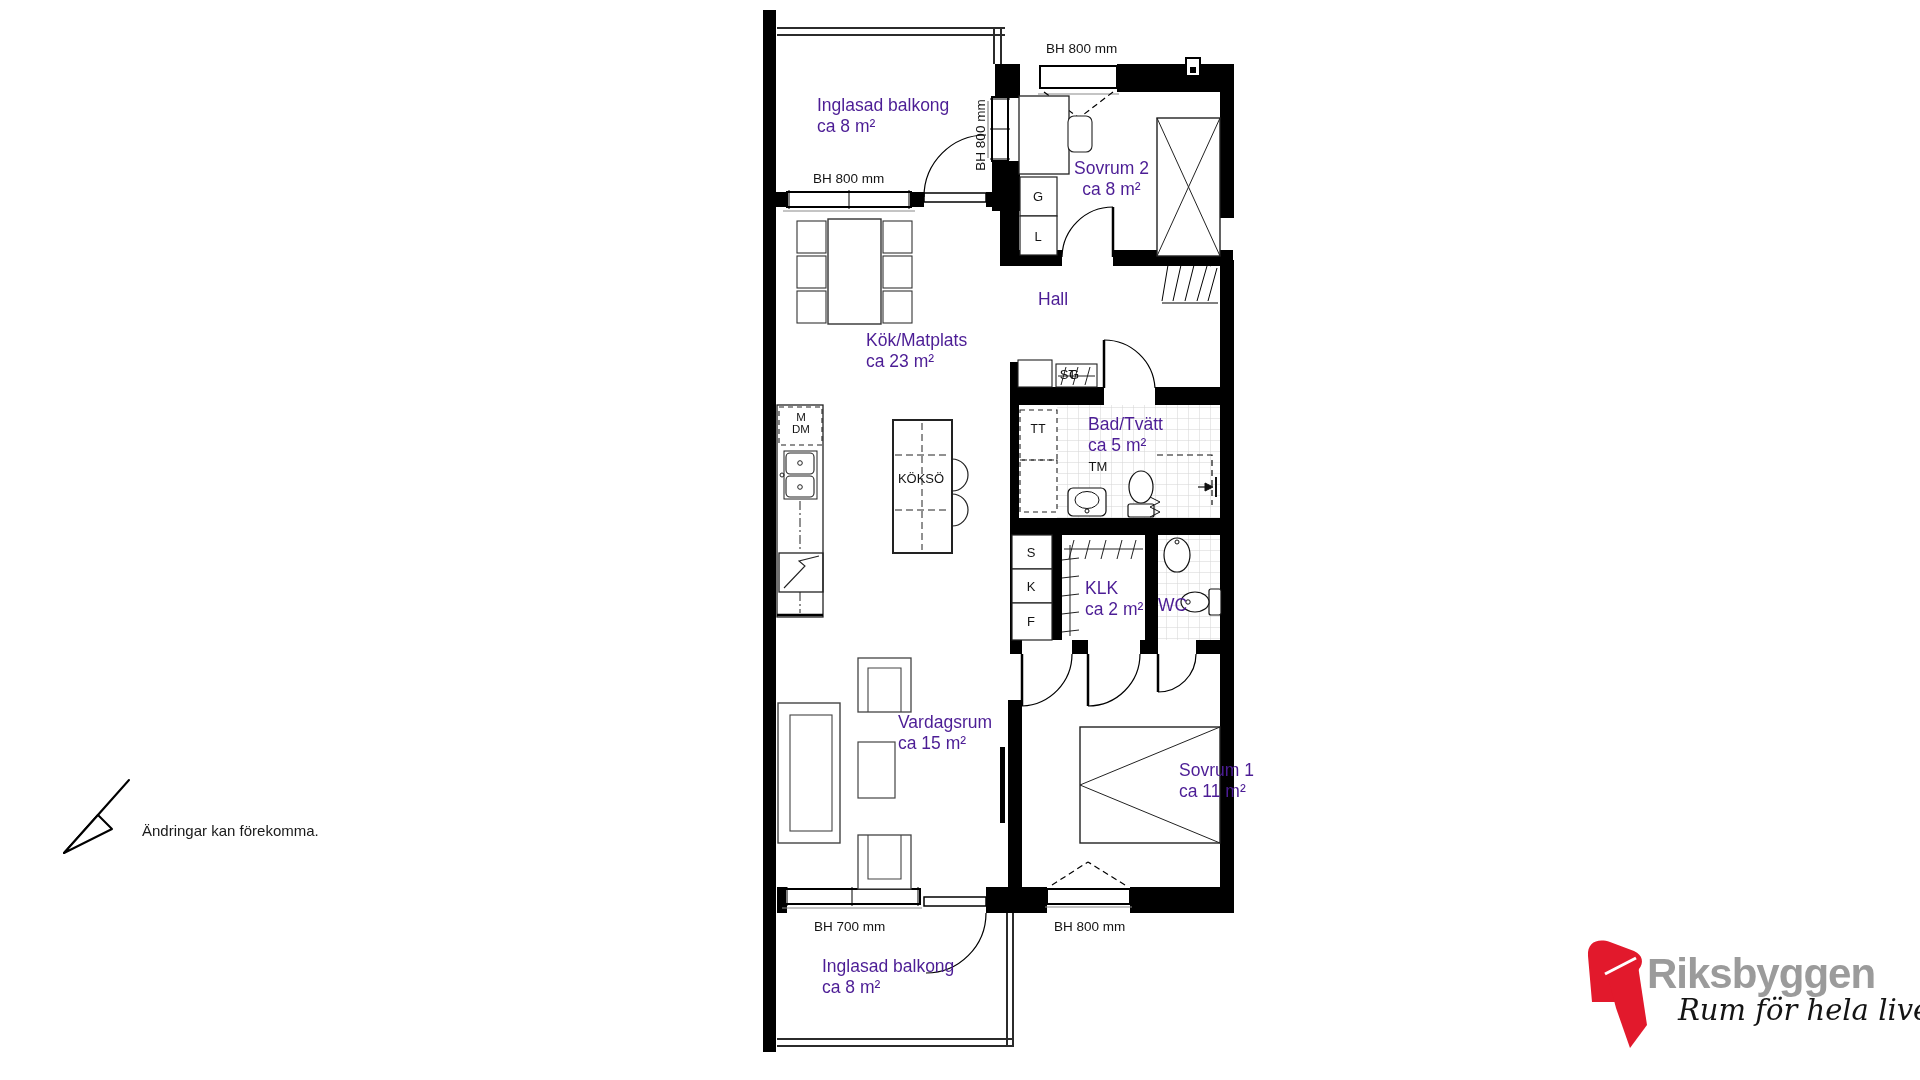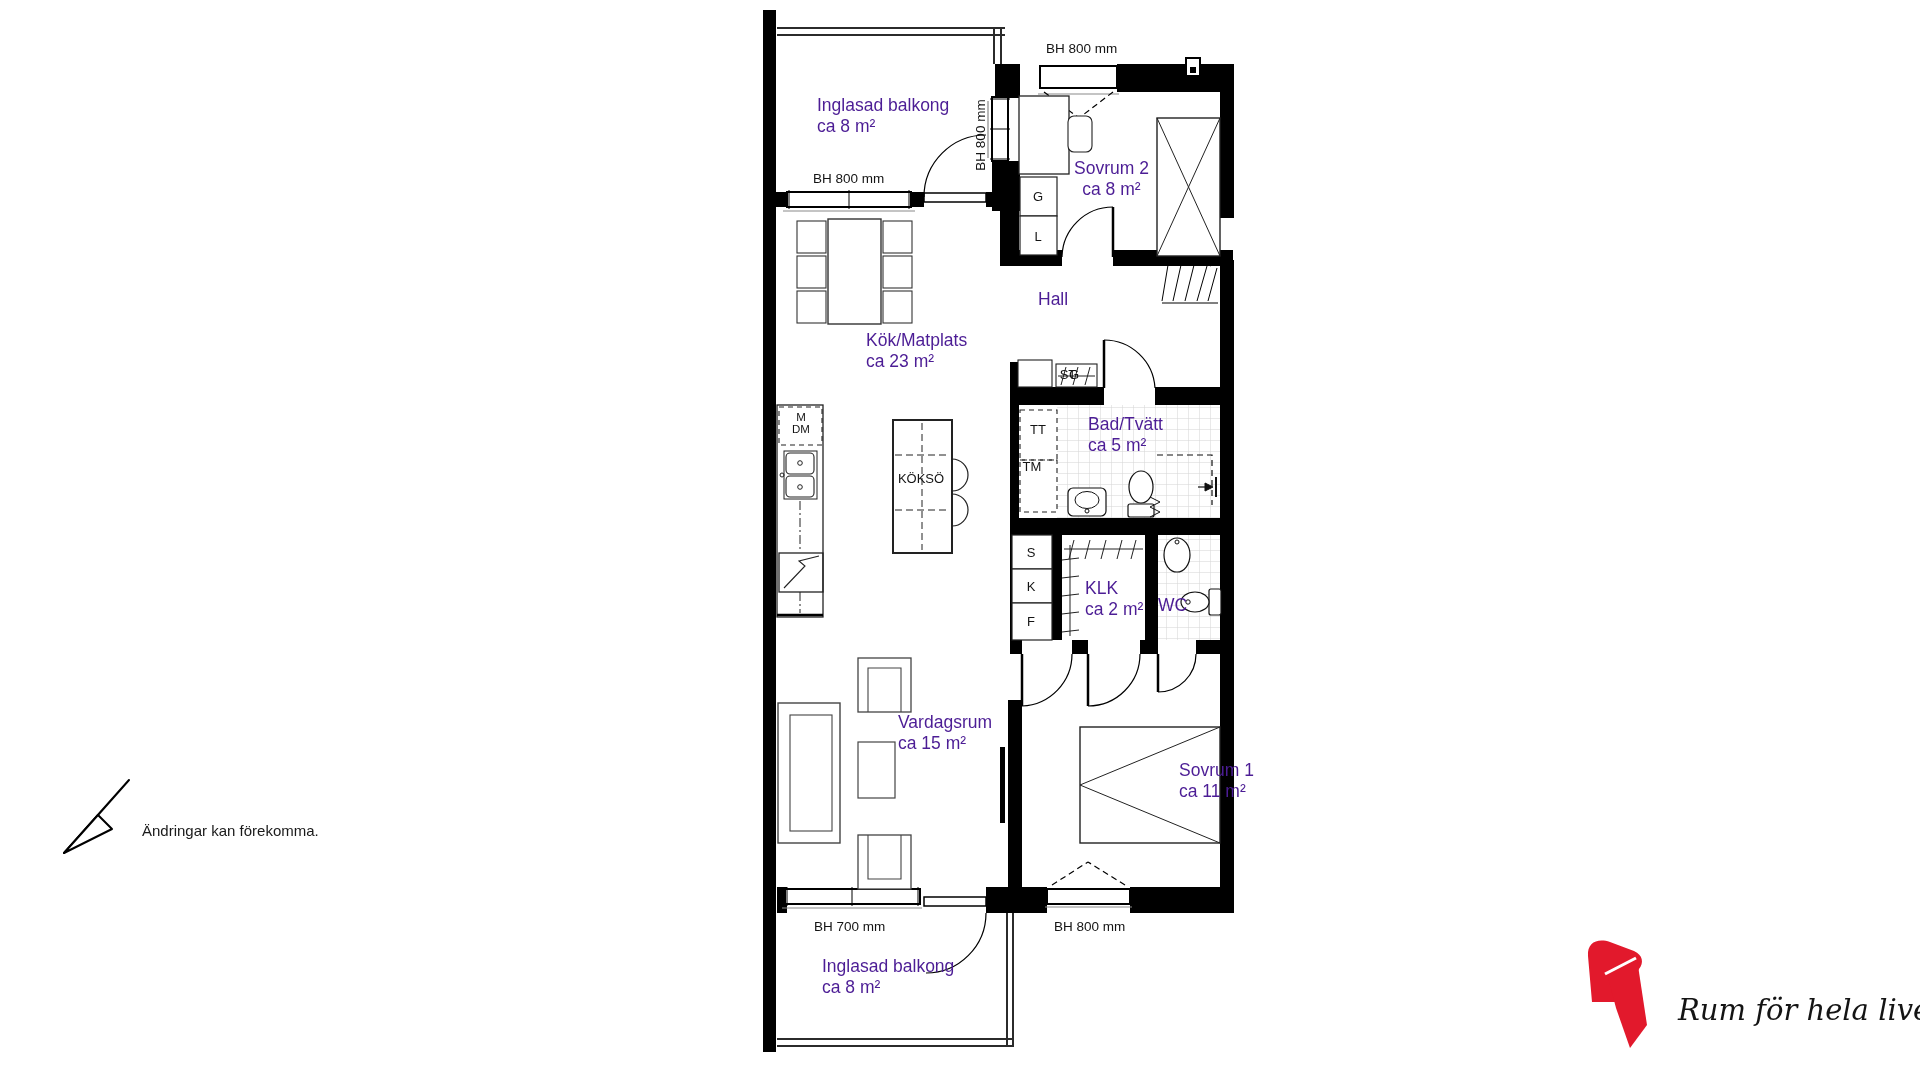--- a/index.html
+++ b/index.html
@@ -297,32 +297,33 @@
 
   <div class="abs cab-label" style="left:921px;top:478px;">KÖKSÖ</div>
   <div class="abs tiny-label" style="left:779px;top:412px;width:44px;">
     <div>M</div>
     <div>DM</div>
   </div>
   <div class="abs cab-label" style="left:1038px;top:196px;">G</div>
   <div class="abs cab-label" style="left:1038px;top:236px;">L</div>
   <div class="abs cab-label" style="left:1034px;top:374px;margin-left:34px;">ST</div>
   <div class="abs cab-label" style="left:1074px;top:374px;">G</div>
-  <div class="abs cab-label" style="left:1038px;top:429px;">TT</div>
-  <div class="abs cab-label" style="left:1032px;top:466px;">TM</div>
+  <div class="abs cab-label" style="left:1038px;top:429px;font-family:Liberation Mono, monospace;">TT</div>
+  <div class="abs cab-label" style="left:1098px;top:466px;">TM</div>
   <div class="abs cab-label" style="left:1031px;top:552px;">S</div>
   <div class="abs cab-label" style="left:1031px;top:586px;">K</div>
   <div class="abs cab-label" style="left:1031px;top:621px;">F</div>
 
   <svg width="90" height="95" viewBox="0 0 90 95" style="left:50px;top:768px;">
     <polygon points="14,85 79,12 48,47" fill="#ffffff" stroke="#000" stroke-width="2" stroke-linejoin="round"></polygon>
     <polygon points="14,85 48,47 62,61" fill="#ffffff" stroke="#000" stroke-width="2" stroke-linejoin="round"></polygon>
   </svg>
   <div id="disclaimer" class="abs" style="left:142px;top:822px;">Ändringar kan förekomma.</div>
 
   <svg width="68" height="116" viewBox="0 0 68 116" style="left:1585px;top:936px;">
     <path d="M 7,66 L 3,20 C 2,6 13,2 25,6 L 49,15 C 58,19 59,27 54,33 L 37,66 Z" fill="#e2192c"></path>
     <path d="M 22,38 L 52,23 L 62,89 L 45,112 L 31,72 Z" fill="#e2192c"></path>
     <line x1="20" y1="38" x2="51" y2="22" stroke="#ffffff" stroke-width="3"></line>
   </svg>
+  <div id="brand-name" class="abs" style="left:1647px;top:950px;">Riksbyggen</div>
   <div id="brand-tagline" class="abs" style="left:1678px;top:993px;">Rum för hela livet</div>
 
 </div>
 
 </body></html>

